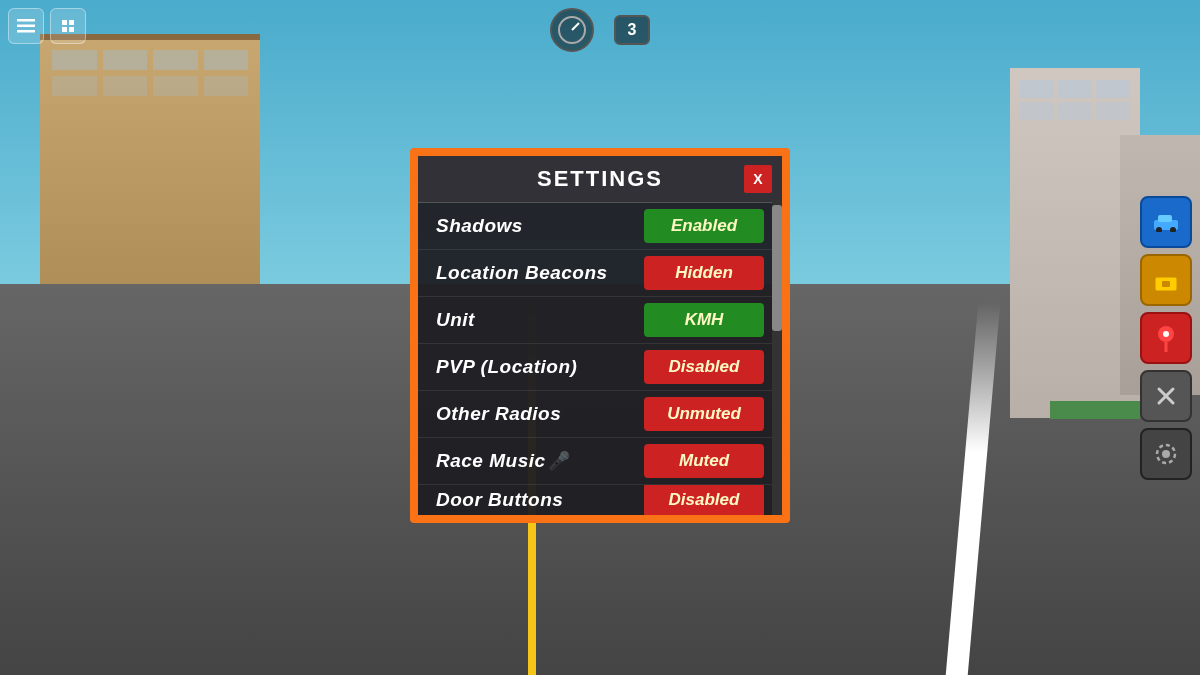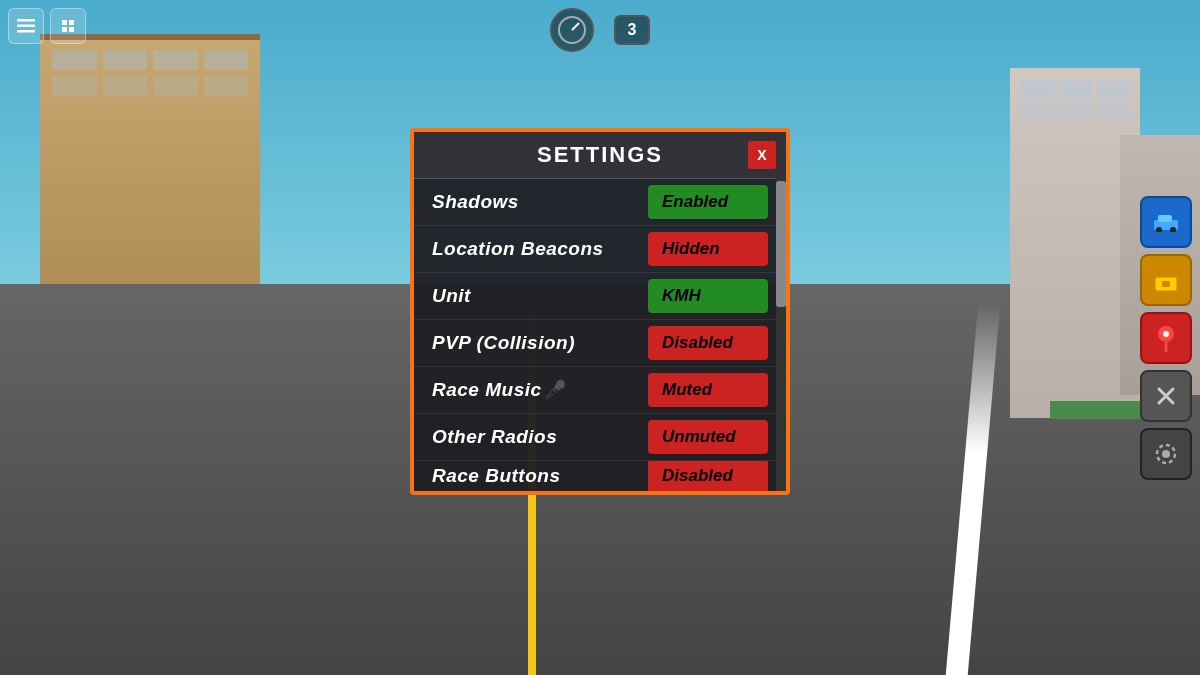--- a/index.html
+++ b/index.html
@@ -143,26 +143,26 @@
 
     .hud-icon-btn.blue { background: #1a6acc; border: 2px solid #0a4a99; }
     .hud-icon-btn.gold { background: #cc8800; border: 2px solid #996600; }
     .hud-icon-btn.red-icon { background: #cc2222; border: 2px solid #991111; }
     .hud-icon-btn.gray-icon { background: #555; border: 2px solid #333; }
     .hud-icon-btn.dark-icon { background: #444; border: 2px solid #222; }
 
     
     .settings-panel {
       position: absolute;
-      top: 128px;
+      top: 148px;
       left: 50%;
       transform: translateX(-50%);
       width: 380px;
       background: rgba(30, 30, 35, 0.95);
-      border: 4px solid #f97316;
+      border: 8px solid #f97316;
       border-radius: 4px;
       z-index: 100;
       overflow: hidden;
     }
 
     .settings-header {
       background: rgba(50, 50, 55, 0.98);
       padding: 10px 16px;
       display: flex;
       align-items: center;
@@ -217,24 +217,24 @@
       font-size: 19px;
       font-weight: 900;
       font-style: italic;
       letter-spacing: 0.5px;
     }
 
     .setting-value {
       min-width: 120px;
       padding: 7px 14px;
       border-radius: 4px;
-      color: #000000;
+      color: #fef9c3;
       font-size: 17px;
       font-weight: 900;
-      text-align: left;
+      text-align: center;
       cursor: pointer;
       border: none;
       font-style: italic;
     }
 
     .setting-value.green { background: #228b22; }
     .setting-value.red { background: #cc2222; }
 
     
     .settings-scrollbar {
@@ -405,38 +405,38 @@
       <span class="setting-label">Location Beacons</span>
       <button class="setting-value red">Hidden</button>
     </div>
 
     <div class="settings-row">
       <span class="setting-label">Unit</span>
       <button class="setting-value green">KMH</button>
     </div>
 
     <div class="settings-row">
-      <span class="setting-label">PVP (Collision)</span>
+      <span class="setting-label">PVP (Location)</span>
       <button class="setting-value red">Disabled</button>
-    </div>
-
-    <div class="settings-row" style="position:relative;">
-      <span class="setting-label">Race Music</span>
-
-      <span style="position:absolute;left:130px;top:50%;transform:translateY(-50%);font-size:18px;opacity:0.4;">🎤</span>
-      <button class="setting-value red">Muted</button>
     </div>
 
     <div class="settings-row">
       <span class="setting-label">Other Radios</span>
       <button class="setting-value red">Unmuted</button>
     </div>
 
+    <div class="settings-row" style="position:relative;">
+      <span class="setting-label">Race Music</span>
+
+      <span style="position:absolute;left:130px;top:50%;transform:translateY(-50%);font-size:18px;opacity:0.4;">🎤</span>
+      <button class="setting-value red">Muted</button>
+    </div>
+
     <div class="settings-row partial">
-      <span class="setting-label">Race Buttons</span>
+      <span class="setting-label">Door Buttons</span>
       <button class="setting-value red">Disabled</button>
     </div>
 
   </div>
 
   <div class="settings-scrollbar">
     <div class="settings-scrollbar-thumb"></div>
   </div>
 </div>
 

